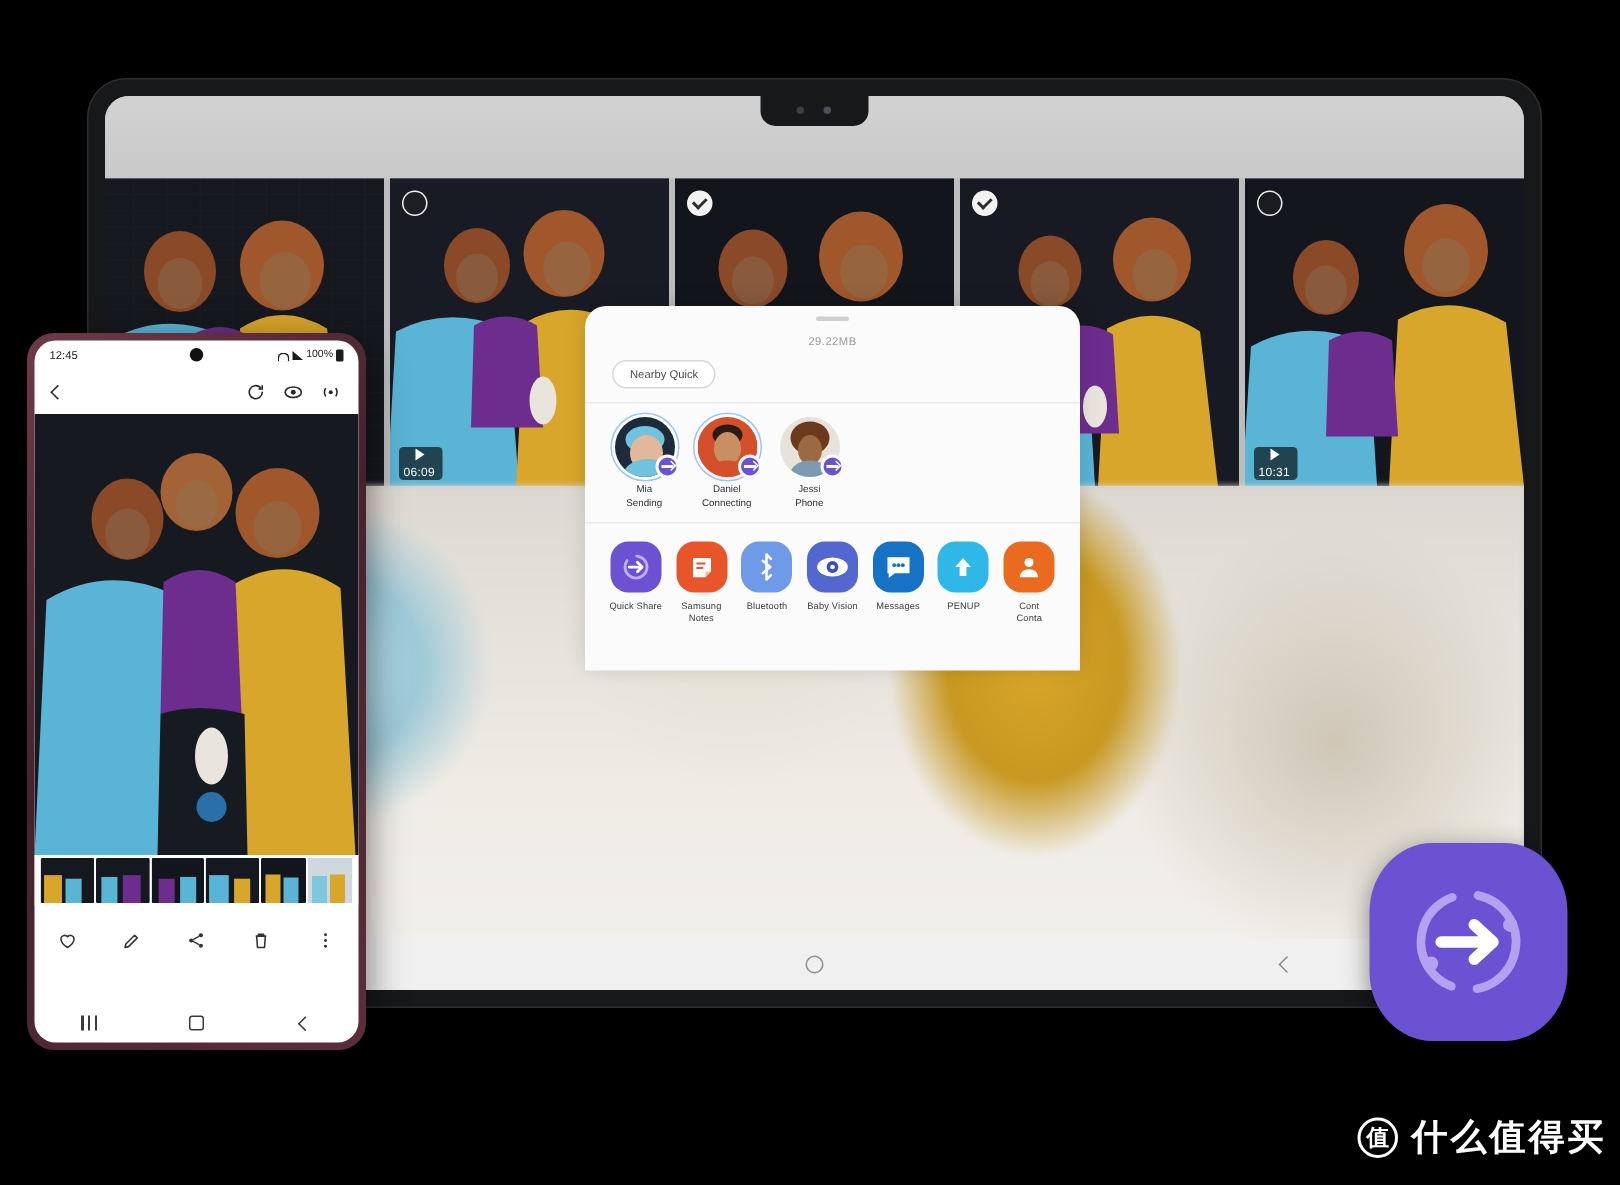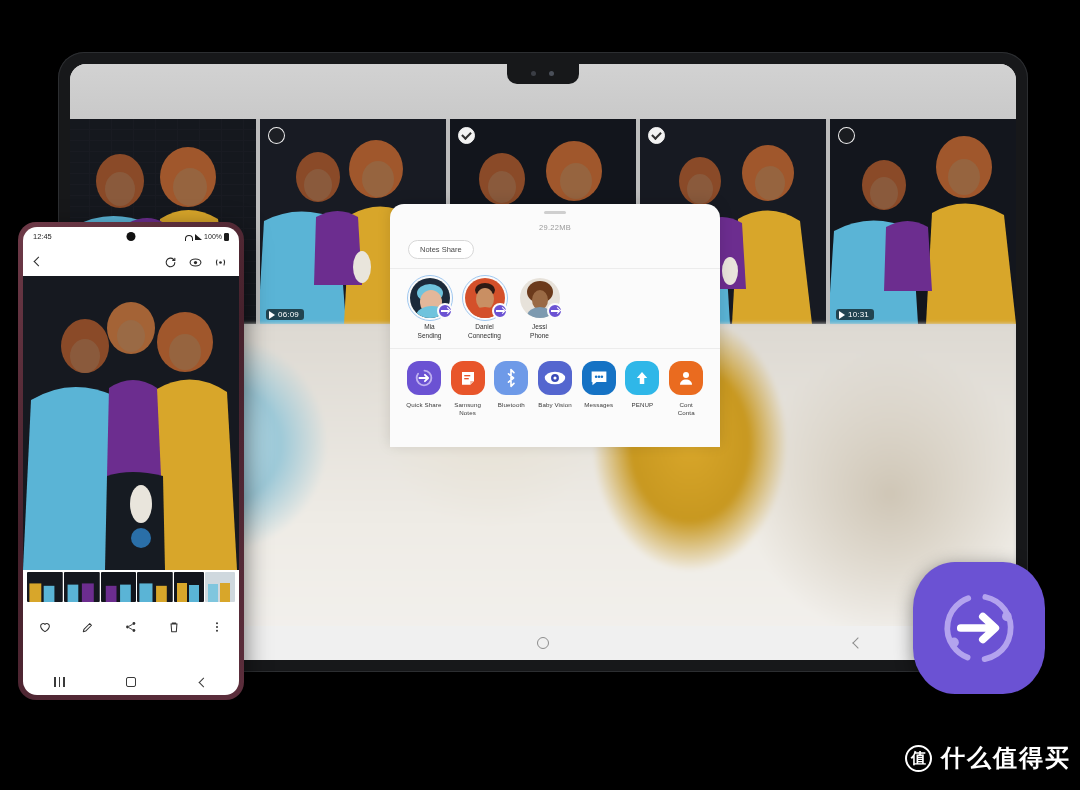--- a/index.html
+++ b/index.html
@@ -64,20 +64,21 @@
   .sel-box.checked::after {
     content:""; width:7px; height:4px;
     border-left:2px solid #303030; border-bottom:2px solid #303030;
     transform: rotate(-45deg) translate(1px,-1px);
   }
   .dur {
     position:absolute; left:6px; bottom:4px;
     display:flex; align-items:center; gap:3px;
     background: rgba(0,0,0,.62); padding:1px 5px 1px 3px; border-radius:3px;
     z-index:5;
+    flex-direction:column;
   }
   .dur .ptri {
     width:0;height:0;border-left:6px solid #fff;
     border-top:4px solid transparent; border-bottom:4px solid transparent;
   }
   .dur span { color:#fff; font-size:8px; letter-spacing:.2px; }
 
   
   #tablet-backdrop {
     position:absolute; left:0; top:260px; width:100%; height:336px;
@@ -354,21 +355,21 @@
           </div>
         </div>
       </div>
 
       <div id="tablet-backdrop"></div>
 
       <div id="share-sheet">
         <div id="sheet-grab"></div>
         <div id="sheet-head">
           <div id="sheet-size">29.22MB</div>
-          <div id="nearby-chip">Notes Share</div>
+          <div id="nearby-chip">Nearby Quick</div>
         </div>
         <div id="sheet-div"></div>
 
         <div id="contacts-row">
 
           <div class="contact">
             <div class="c-av-wrap">
               <div class="c-av">
                 <svg width="40" height="40" viewBox="0 0 40 40">
                   <rect width="40" height="40" fill="#1c2a3a"></rect>

